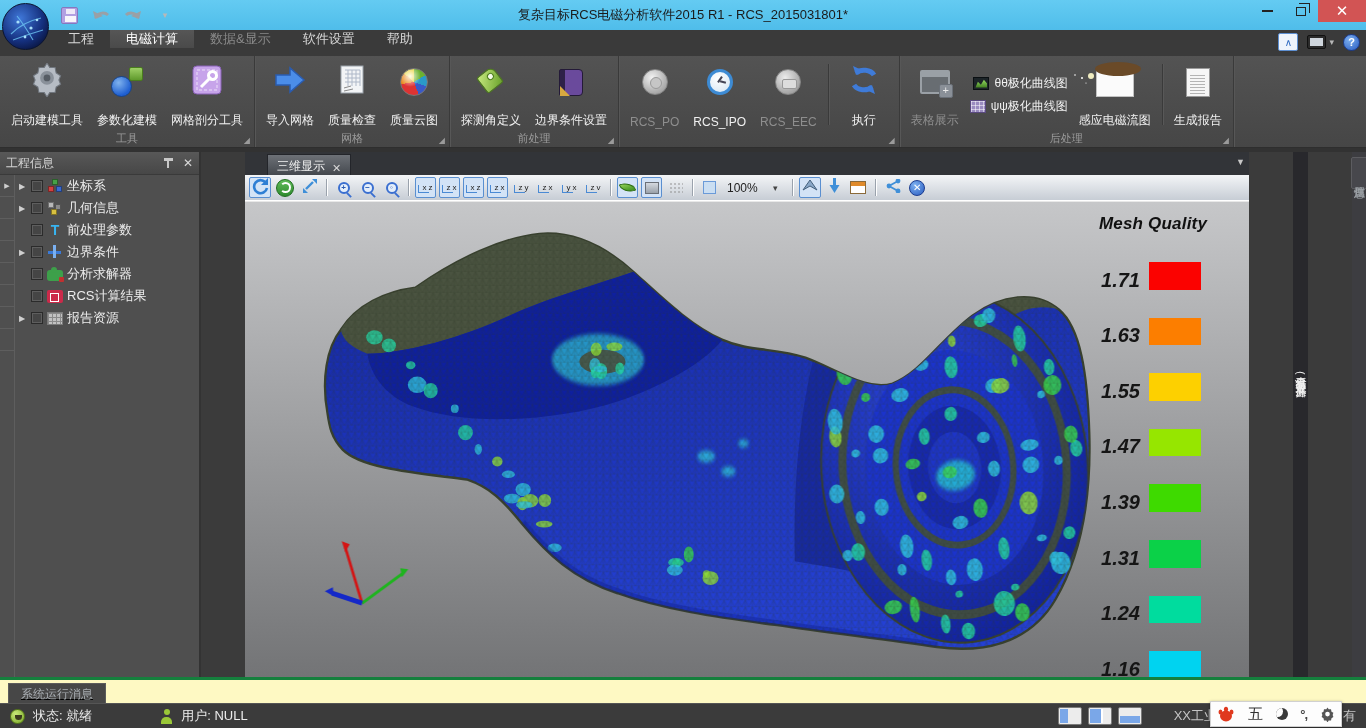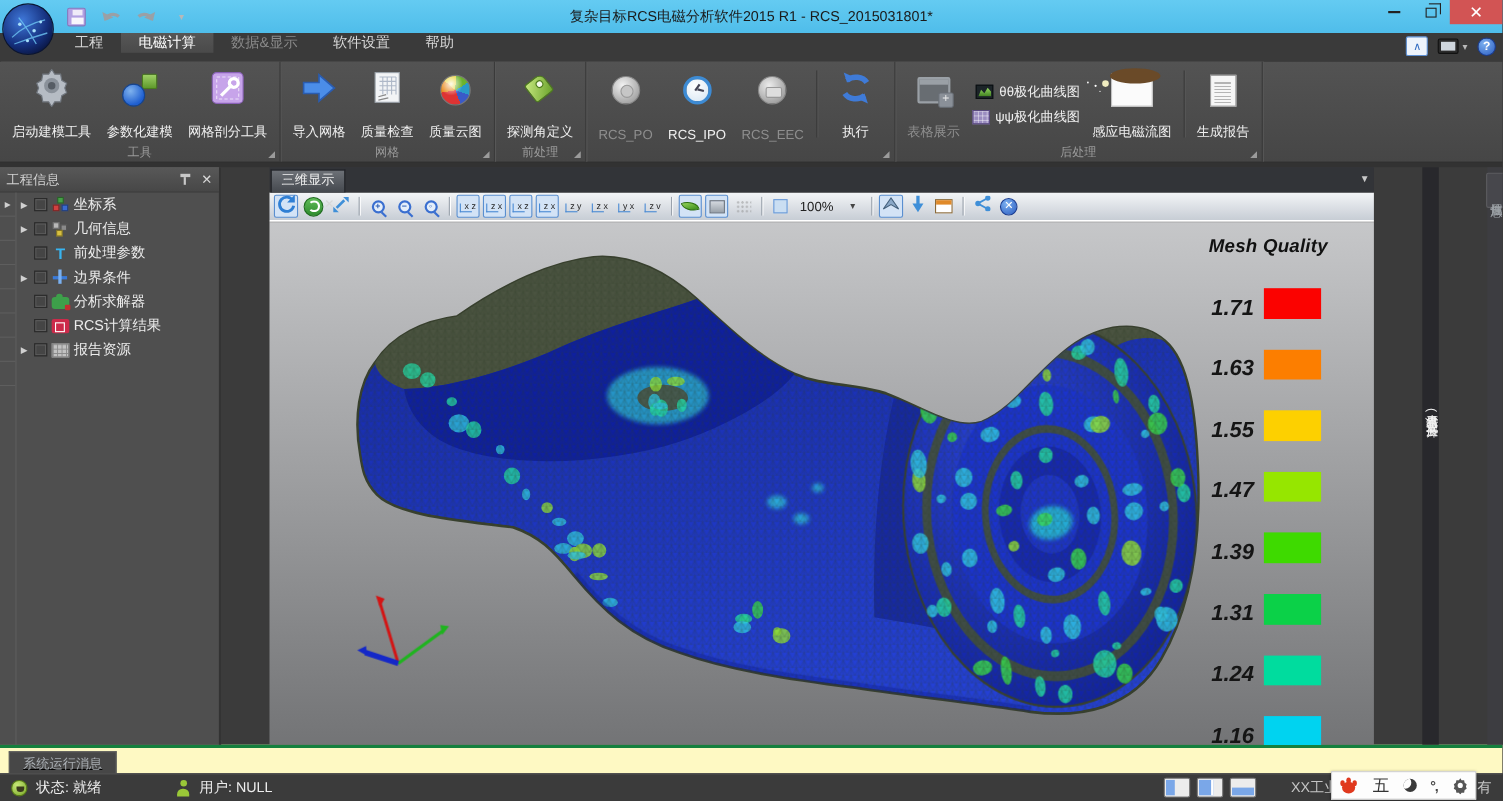--- a/index.html
+++ b/index.html
@@ -133,22 +133,22 @@
   .ti-solver:before{content:"";position:absolute;left:4px;top:-3px;width:6px;height:6px;border-radius:50%;background:#3da04a;}
   .ti-solver:after{content:"";position:absolute;right:-1px;bottom:-1px;width:5px;height:5px;background:#c03030;border-radius:1px;}
   .ti-result{background:#cc2a4a;width:13px;height:13px;margin-top:1px;border-radius:2px;}
   .ti-result:after{content:"";position:absolute;left:3px;top:3px;width:7px;height:7px;border:1.5px solid #fff;}
   .ti-report{width:12px;height:13px;margin-top:1px;background:#c2c2c2;border:1px solid #7a7a7a;
      background-image:linear-gradient(90deg,#8a8a8a 1px,transparent 1px),linear-gradient(#8a8a8a 1px,transparent 1px);background-size:4px 4px;}
 
   
   #viewport{flex:1;display:flex;flex-direction:column;min-width:0;}
   #vp-tabrow{height:23px;background:#323438;display:flex;align-items:flex-end;position:relative;}
-  #vp-tab{margin-left:1px;height:21px;padding:0 9px;display:flex;align-items:flex-end;gap:7px;
-     background:linear-gradient(#6d7177,#44484e);border:1px solid #23252a;border-bottom:none;color:#f0f0f0;font-size:12px;flex-direction:column;}
+  #vp-tab{margin-left:22px;height:21px;padding:0 9px;display:flex;align-items:flex-end;gap:7px;
+     background:linear-gradient(#6d7177,#44484e);border:1px solid #23252a;border-bottom:none;color:#f0f0f0;font-size:12px;}
   #vp-tab .x-ic{font-size:11px;}
   #vp-tabrow .endcaret{position:absolute;right:4px;top:5px;color:#c8c8c8;font-size:9px;}
   #vp-toolbar{height:26px;background:linear-gradient(#f3f5f7,#c7cdd5);border-bottom:1px solid #fff;
      display:flex;align-items:center;padding:0 4px;gap:3px;}
   .tb-item{height:21px;min-width:21px;display:flex;align-items:center;justify-content:center;border:1px solid transparent;border-radius:2px;padding:0 1px;}
   .tb-item.sel{background:#d3e3f6;border-color:#5a8fd0;}
   .tb-item.dis{opacity:.45;}
   .tb-sep{width:1px;height:17px;background:#9aa2ac;box-shadow:1px 0 0 #fff;margin:0 3px;}
   .tb-text{font-size:12px;color:#222;padding:0 3px;}
   .vlbl{font-size:8px;color:#222;line-height:8px;text-align:center;position:relative;padding-left:4px;}
@@ -339,20 +339,26 @@
     </div>
     <div class="rgroup">
       <div class="rbtns">
         <div class="rbtn">
           <div class="ricon">
             <span class="ic ic-tagwrap">
               <span class="ic-tag"></span>
             </span>
           </div>
           <div class="rlabel">探测角定义</div>
+        </div>
+        <div class="rbtn">
+          <div class="ricon">
+            <span class="ic ic-book"></span>
+          </div>
+          <div class="rlabel">边界条件设置</div>
         </div>
       </div>
       <div class="glabel">前处理</div>
       <span class="glauncher">◢</span>
     </div>
     <div class="rgroup">
       <div class="rbtns">
         <div class="rbtn disabled">
           <div class="ricon">
             <span class="ic ic-scircle"></span>

